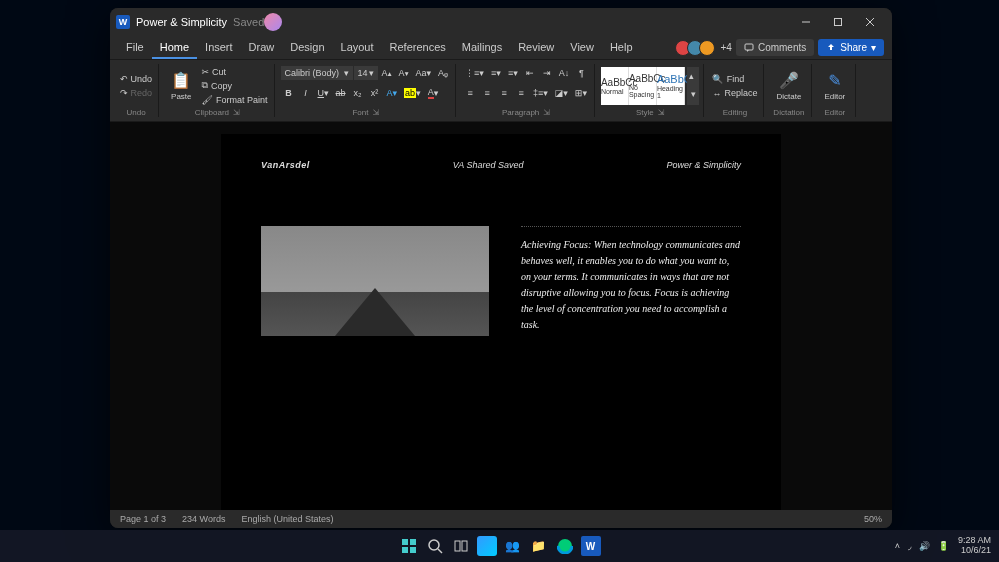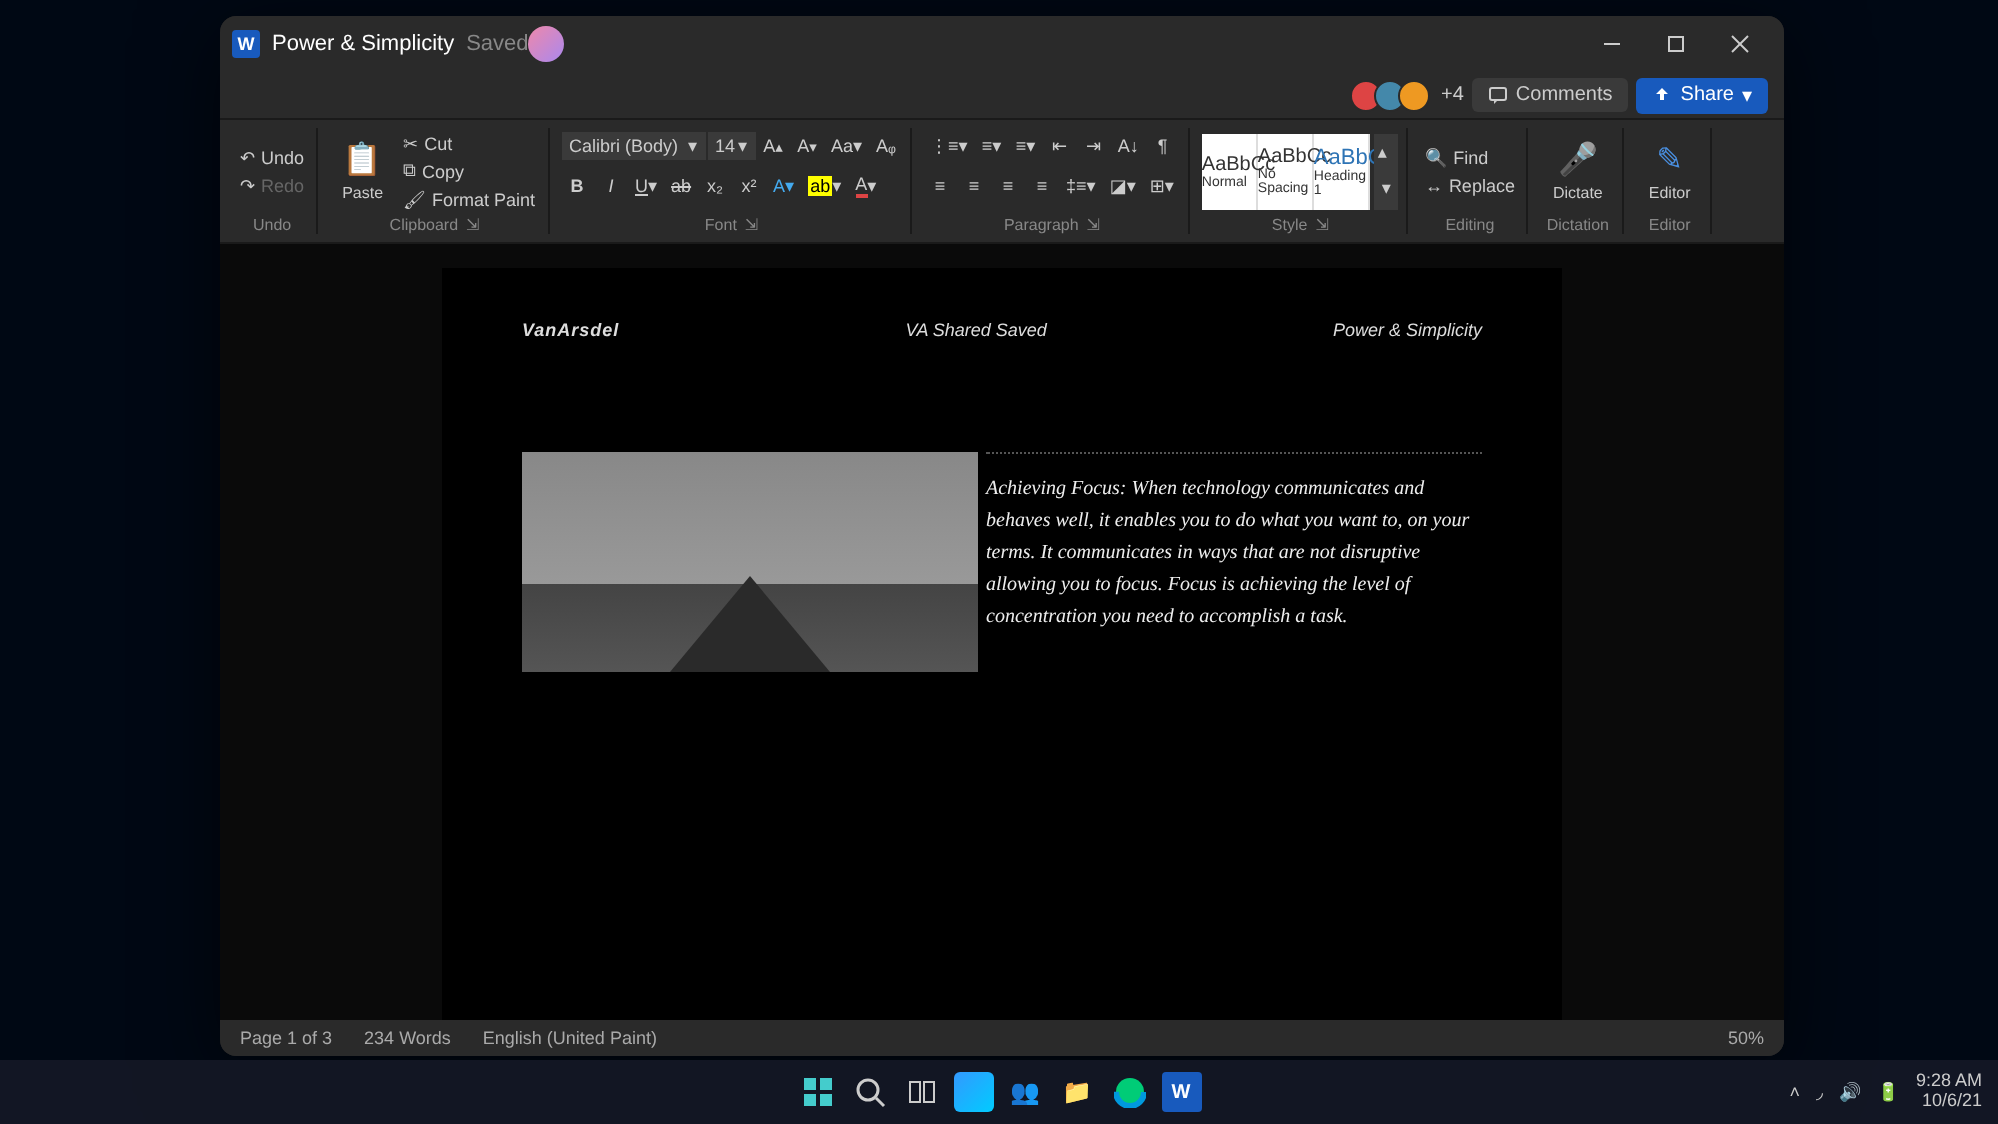--- a/index.html
+++ b/index.html
@@ -46,21 +46,21 @@
 .style-item.h1 .style-preview { color: #2e74b5; font-size: 11px; }
 .big-btn { display: flex; flex-direction: column; align-items: center; gap: 2px; padding: 2px 6px; font-size: 8px; }
 .big-btn .ic { font-size: 16px; }
 
 
 .doc-area { flex: 1; background: #0a0a0a; overflow: hidden; display: flex; justify-content: center; padding-top: 12px; }
 .page { width: 560px; background: #000; color: #fff; padding: 26px 40px; position: relative; font-style: italic; }
 .page-header { display: flex; justify-content: space-between; font-size: 9px; margin-bottom: 56px; color: #ddd; }
 .brand { font-weight: bold; letter-spacing: 0.5px; }
 .headline { font-family: Georgia, serif; font-size: 42px; line-height: 1.12; font-weight: 400; margin-bottom: 28px; }
-.page-body { display: flex; gap: 4px; }
+.page-body { display: flex; gap: 32px; }
 .img-ph { width: 228px; height: 110px; background: linear-gradient(#888 0%, #999 60%, #444 60%, #555 100%); position: relative; }
 .img-ph::after { content: ""; position: absolute; left: 50%; bottom: 0; transform: translateX(-50%); border-left: 40px solid transparent; border-right: 40px solid transparent; border-bottom: 48px solid #2a2a2a; }
 .body-text { flex: 1; font-family: Georgia, serif; font-size: 10px; line-height: 1.6; color: #eee; border-top: 1px dotted #555; padding-top: 10px; }
 
 
 .statusbar { height: 18px; background: #2a2a2a; display: flex; align-items: center; padding: 0 10px; color: #aaa; font-size: 9px; gap: 16px; }
 .statusbar .right { margin-left: auto; }
 
 
 .taskbar { position: absolute; left: 0; right: 0; bottom: 0; height: 32px; background: rgba(20,24,38,0.9); display: flex; align-items: center; }
@@ -95,20 +95,33 @@
       <div>
           <svg width="10" height="10">
             <line x1="1" y1="1" x2="9" y2="9" stroke="#ccc"></line>
             <line x1="9" y1="1" x2="1" y2="9" stroke="#ccc"></line>
           </svg>
         </div>
     </div>
   </div>
 
   <div class="menu">
+    <div id="menu-items" style="display:flex">
+        <div class="menu-item">File</div>
+        <div class="menu-item active">Home</div>
+        <div class="menu-item">Insert</div>
+        <div class="menu-item">Draw</div>
+        <div class="menu-item">Design</div>
+        <div class="menu-item">Layout</div>
+        <div class="menu-item">References</div>
+        <div class="menu-item">Mailings</div>
+        <div class="menu-item">Review</div>
+        <div class="menu-item">View</div>
+        <div class="menu-item">Help</div>
+      </div>
     <div class="menu-right">
       <div class="avatar-stack">
         <div style="background:#d44"></div>
           <div style="background:#48a"></div>
           <div style="background:#e92"></div>
       </div>
       <span class="plus-count">+4</span>
       <div class="comments-btn">
         <svg width="10" height="10">
             <rect x="1" y="1" width="8" height="6" rx="1" stroke="#ccc" fill="none"></rect>
@@ -312,21 +325,21 @@
       <div class="page-body">
         <div class="img-ph"></div>
         <div class="body-text">Achieving Focus: When technology communicates and behaves well, it enables you to do what you want to, on your terms. It communicates in ways that are not disruptive allowing you to focus. Focus is achieving the level of concentration you need to accomplish a task.</div>
       </div>
     </div>
   </div>
 
   <div class="statusbar">
     <span>Page 1 of 3</span>
     <span>234 Words</span>
-    <span>English (United Paint)</span>
+    <span>English (United States)</span>
     <span class="right">50%</span>
   </div>
 
 </div>
 
 <div class="taskbar">
   <div class="task-center">
     <div class="task-icon">
         <svg width="16" height="16">
           <rect x="1" y="1" width="6" height="6" fill="#4cc"></rect>

